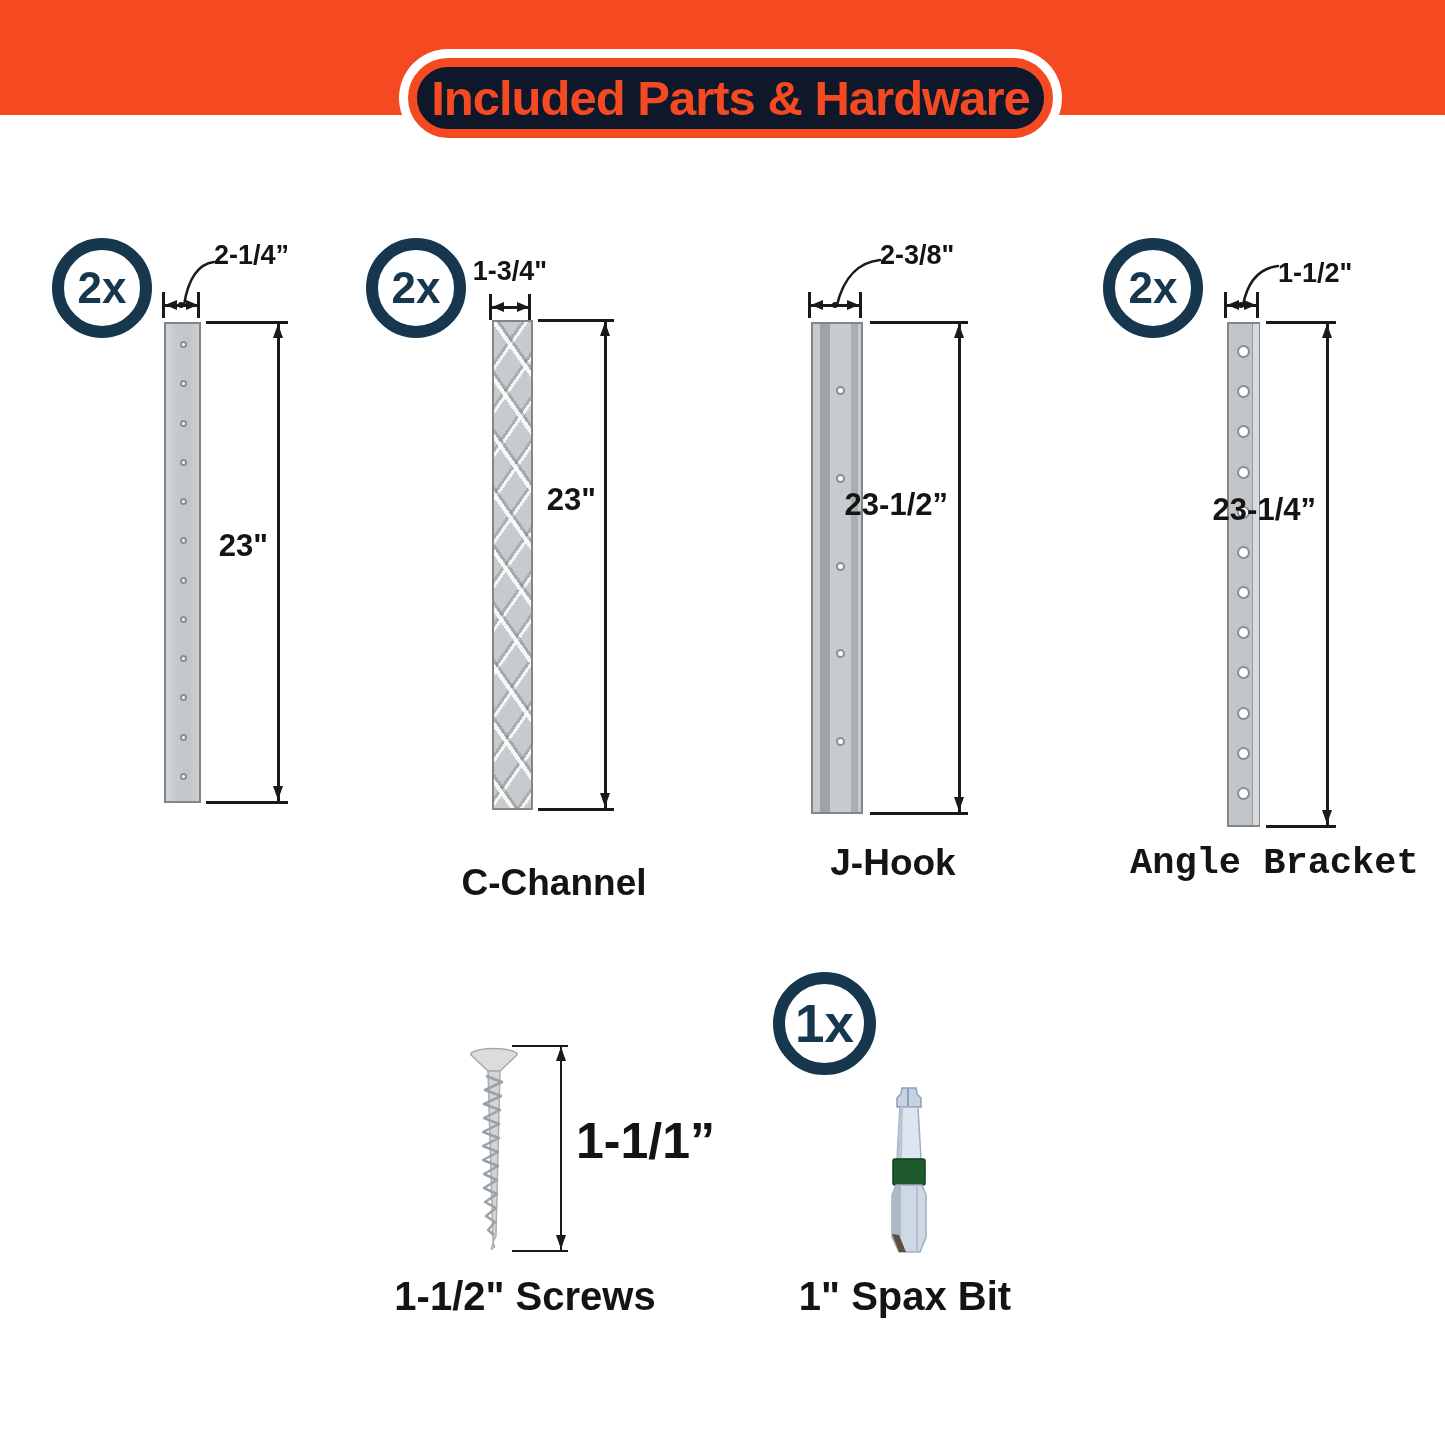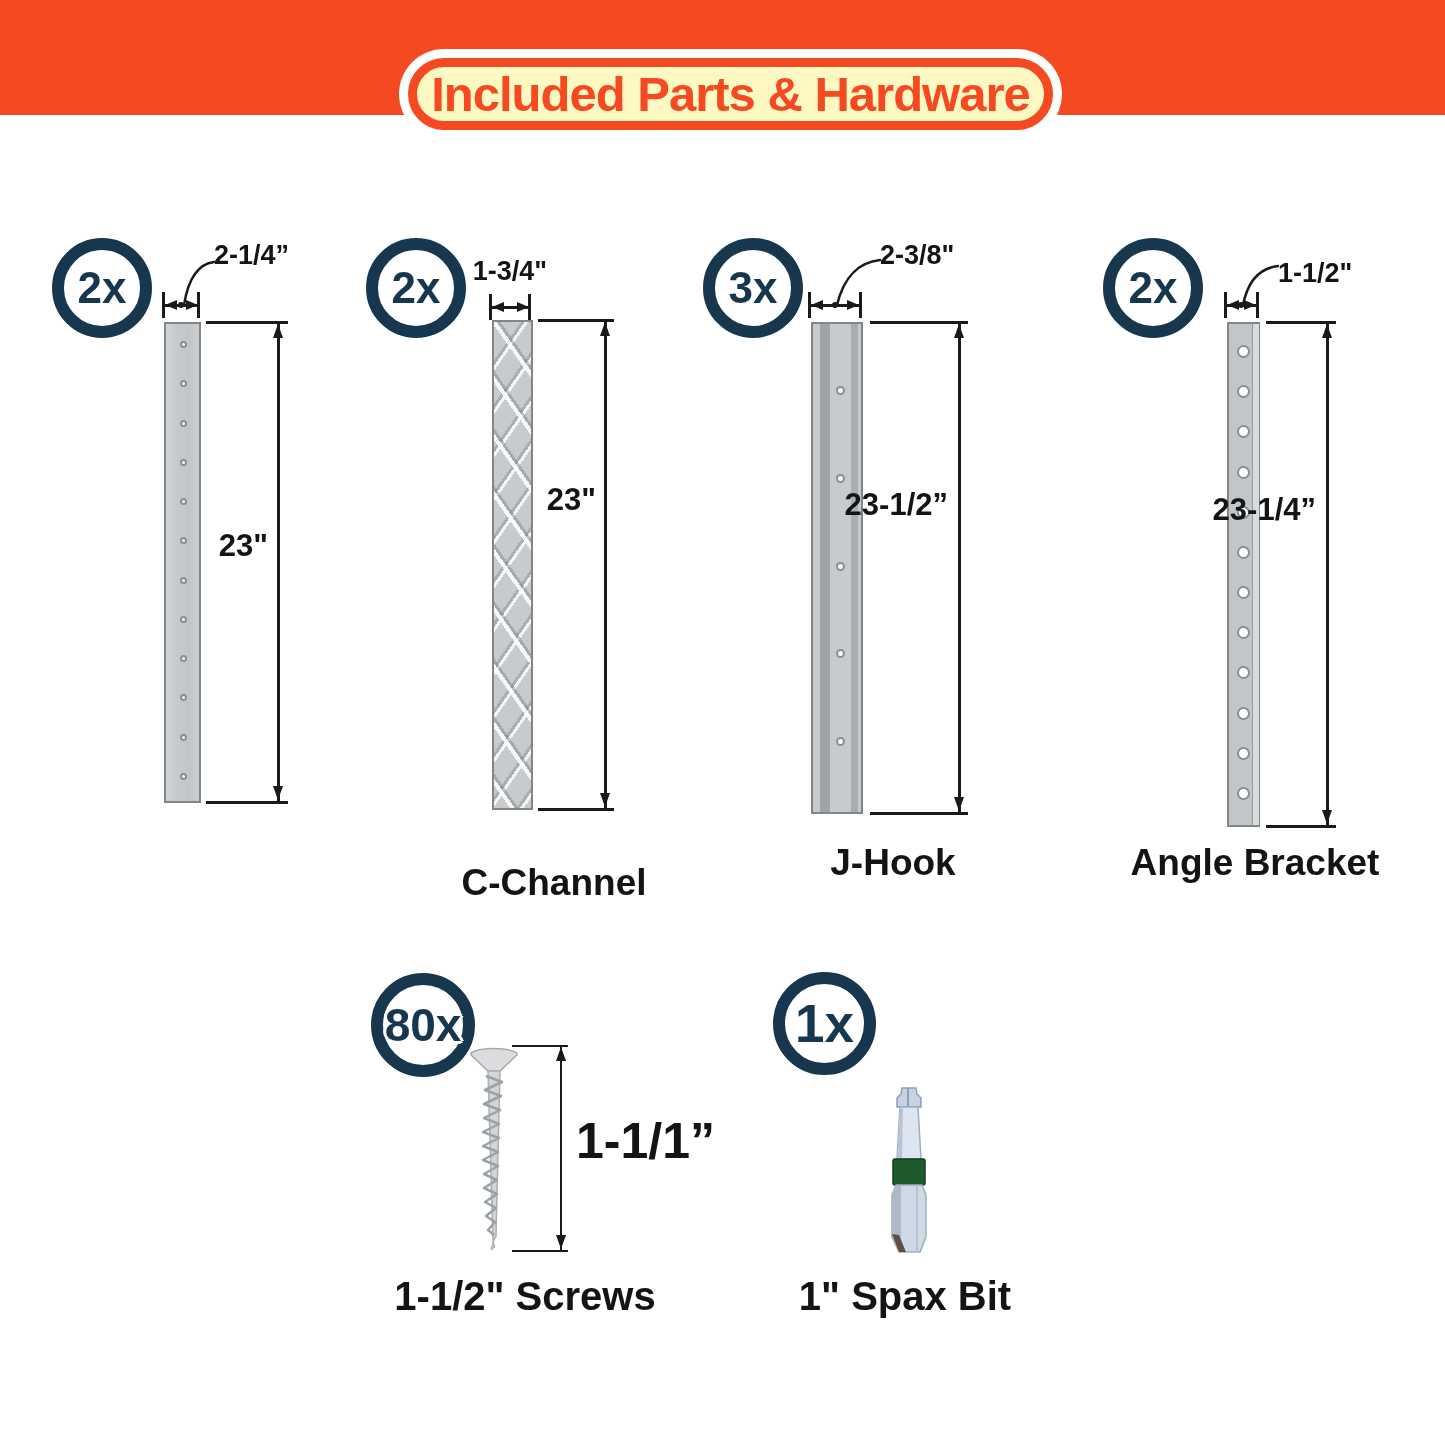--- a/index.html
+++ b/index.html
@@ -1,20 +1,20 @@
 <!DOCTYPE html>
 <html><head>
 <meta charset="utf-8">
 <style>
   html,body{margin:0;padding:0;background:#ffffff;}
   #canvas{position:relative;width:1445px;height:1445px;background:#ffffff;overflow:hidden;
           font-family:"Liberation Sans","DejaVu Sans",sans-serif;}
   
   .band{position:absolute;left:0;top:0;width:1445px;height:115px;background:#F54A21;}
-  .pill{position:absolute;left:408px;top:58px;width:645px;height:72px;background:#fef9c3;
+  .pill{position:absolute;left:408px;top:58px;width:645px;height:80px;background:#0f172a;
         border:9px solid #F54A21;border-radius:40px;box-shadow:0 0 0 9px #ffffff;
         display:flex;align-items:center;justify-content:center;box-sizing:border-box;}
   .pill-title{color:#F54A21;font-size:49px;font-weight:800;letter-spacing:-1px;white-space:nowrap;}
   
   .badge{position:absolute;border:12px solid #17374F;border-radius:50%;background:#ffffff;
          box-sizing:border-box;display:flex;align-items:center;justify-content:center;}
   .badge span{color:#17374F;font-weight:800;letter-spacing:0;
       text-shadow:-3px 0 0 #fff,3px 0 0 #fff,0 -3px 0 #fff,0 3px 0 #fff,
                   -2px -2px 0 #fff,2px -2px 0 #fff,-2px 2px 0 #fff,2px 2px 0 #fff;}
   
@@ -104,23 +104,20 @@
   <div class="wtext" style="left:460px;top:256px;width:100px;text-align:center;">1-3/4"</div>
   <div class="bar bar-c" style="left:492px;top:320px;width:41px;height:490px;"></div>
   <div class="hline" style="left:538px;top:319px;width:76px;"></div>
   <div class="hline" style="left:538px;top:808px;width:76px;"></div>
   <div class="vline" style="left:604px;top:321px;height:487px;"></div>
   <div class="arrow-up" style="left:600px;top:322px;"></div>
   <div class="arrow-down" style="left:600px;top:793px;"></div>
   <div class="htext" style="left:466px;top:482px;width:130px;">23"</div>
   <div class="part-label" style="left:429px;top:842px;width:250px;margin-top:20px;">C-Channel</div>
 
-  <div class="badge" style="left:703px;top:238px;width:100px;height:100px;">
-    <span style="font-size:44px;">3x</span>
-  </div>
   <div class="tick" style="left:808px;top:292px;"></div>
   <div class="tick" style="left:859px;top:292px;"></div>
   <div class="hline" style="left:811px;top:304px;width:48px;"></div>
   <div class="arrow-left" style="left:811px;top:300px;"></div>
   <div class="arrow-right" style="left:847px;top:300px;"></div>
   <div class="dim-dot" style="left:832px;top:302px;"></div>
   <svg class="leader" style="left:834px;top:252px;" width="48" height="56">
       <path d="M3,53 C10,24 26,10 46,8"></path>
     </svg>
   <div class="wtext" style="left:880px;top:240px;">2-3/8"</div>
@@ -168,25 +165,22 @@
       <span class="hole" style="width: 13px; height: 13px; left: 7.5px; top: 382.636px;"></span>
       <span class="hole" style="width: 13px; height: 13px; left: 7.5px; top: 422.818px;"></span>
       <span class="hole" style="width: 13px; height: 13px; left: 7.5px; top: 463px;"></span>
     </div>
   <div class="hline" style="left:1266px;top:321px;width:70px;"></div>
   <div class="hline" style="left:1266px;top:825px;width:70px;"></div>
   <div class="vline" style="left:1326px;top:323px;height:502px;"></div>
   <div class="arrow-up" style="left:1322px;top:324px;"></div>
   <div class="arrow-down" style="left:1322px;top:810px;"></div>
   <div class="htext" style="left:1186px;top:492px;width:130px;">23-1/4”</div>
-  <div class="part-label" style="left:1130px;top:842px;width:250px;">Angle Bracket</div>
-
-  <div class="badge" style="left:371px;top:973px;width:104px;height:104px;">
-    <span style="font-size:46px;">80x</span>
-  </div>
+  <div class="part-label" style="left:1130px;top:842px;width:250px;font-family:Liberation Mono, monospace;">Angle Bracket</div>
+
   <svg class="gfx" style="left:470px;top:1044px;" width="48" height="212" viewBox="0 0 48 212">
     <path d="M1,9 C10,3 38,3 47,9 L47,11 L30,27 L18,27 L1,11 Z" fill="#DADCDE" stroke="#A6AAAD" stroke-width="1.5"></path>
     <path d="M18,27 L30,27 L26,192 L23,198 Z" fill="#D3D6D8" stroke="#ABAFB2" stroke-width="1.5"></path>
     <path d="M16,32 L32,38 L15,46 L31,52 L14,60 L30,66 L14,74 L29,80 L13,88 L29,94 L13,102 L28,108 L13,116 L28,122 L14,130 L27,136 L14,144 L27,150 L15,158 L26,164 L16,172 L25,178 L18,186 L24,191" fill="none" stroke="#9CA1A5" stroke-width="2.5" stroke-linejoin="round"></path>
     <path d="M23,198 L21,206 L25,203 Z" fill="#C2C5C8" stroke="#A6AAAD" stroke-width="1"></path>
   </svg>
   <div class="hline" style="left:512px;top:1045px;width:56px;height:2px;"></div>
   <div class="hline" style="left:512px;top:1250px;width:56px;height:2px;"></div>
   <div class="vline" style="left:560px;top:1046px;height:204px;width:2px;"></div>
   <div class="arrow-up" style="left:556px;top:1047px;"></div>

